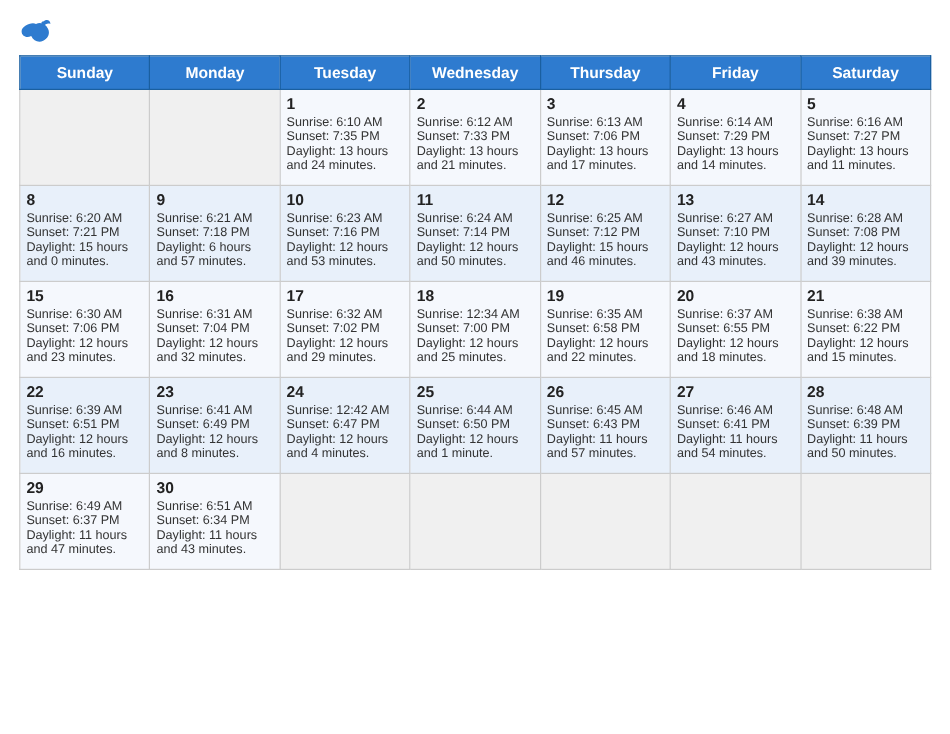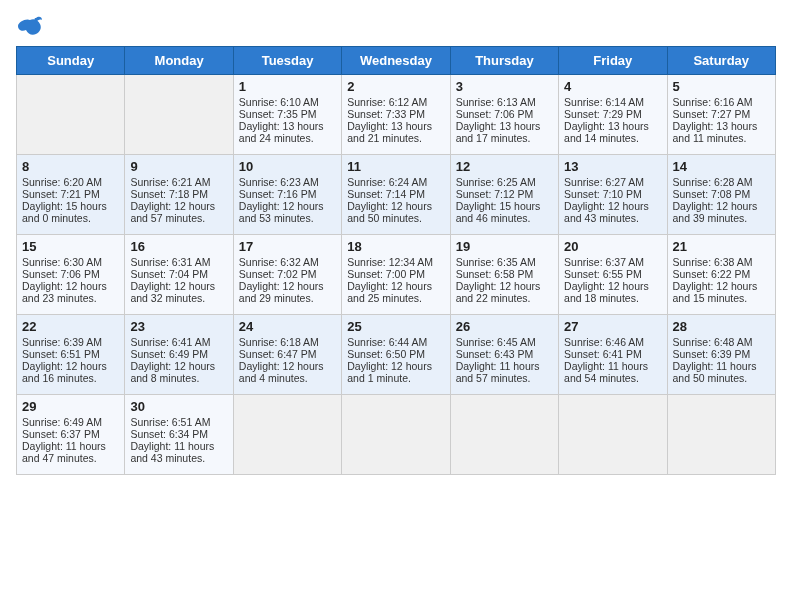--- a/index.html
+++ b/index.html
@@ -123,40 +123,40 @@
         <td class="cell-empty"></td>
         <td class="cell-empty"></td>
         <td><span class="day-num">1</span><span>Sunrise: 6:10 AM</span><br><span>Sunset: 7:35 PM</span><br><span>Daylight: 13 hours and 24 minutes.</span></td>
         <td><span class="day-num">2</span><span>Sunrise: 6:12 AM</span><br><span>Sunset: 7:33 PM</span><br><span>Daylight: 13 hours and 21 minutes.</span></td>
         <td><span class="day-num">3</span><span>Sunrise: 6:13 AM</span><br><span>Sunset: 7:06 PM</span><br><span>Daylight: 13 hours and 17 minutes.</span></td>
         <td><span class="day-num">4</span><span>Sunrise: 6:14 AM</span><br><span>Sunset: 7:29 PM</span><br><span>Daylight: 13 hours and 14 minutes.</span></td>
         <td><span class="day-num">5</span><span>Sunrise: 6:16 AM</span><br><span>Sunset: 7:27 PM</span><br><span>Daylight: 13 hours and 11 minutes.</span></td>
       </tr>
       <tr>
         <td><span class="day-num">8</span><span>Sunrise: 6:20 AM</span><br><span>Sunset: 7:21 PM</span><br><span>Daylight: 15 hours and 0 minutes.</span></td>
-        <td><span class="day-num">9</span><span>Sunrise: 6:21 AM</span><br><span>Sunset: 7:18 PM</span><br><span>Daylight: 12 hours and 57 minutes.</span></td>
+        <td><span class="day-num">9</span><span>Sunrise: 6:21 AM</span><br><span>Sunset: 7:18 PM</span><br><span>Daylight: 6 hours and 57 minutes.</span></td>
         <td><span class="day-num">10</span><span>Sunrise: 6:23 AM</span><br><span>Sunset: 7:16 PM</span><br><span>Daylight: 12 hours and 53 minutes.</span></td>
         <td><span class="day-num">11</span><span>Sunrise: 6:24 AM</span><br><span>Sunset: 7:14 PM</span><br><span>Daylight: 12 hours and 50 minutes.</span></td>
         <td><span class="day-num">12</span><span>Sunrise: 6:25 AM</span><br><span>Sunset: 7:12 PM</span><br><span>Daylight: 15 hours and 46 minutes.</span></td>
         <td><span class="day-num">13</span><span>Sunrise: 6:27 AM</span><br><span>Sunset: 7:10 PM</span><br><span>Daylight: 12 hours and 43 minutes.</span></td>
         <td><span class="day-num">14</span><span>Sunrise: 6:28 AM</span><br><span>Sunset: 7:08 PM</span><br><span>Daylight: 12 hours and 39 minutes.</span></td>
       </tr>
       <tr>
         <td><span class="day-num">15</span><span>Sunrise: 6:30 AM</span><br><span>Sunset: 7:06 PM</span><br><span>Daylight: 12 hours and 23 minutes.</span></td>
         <td><span class="day-num">16</span><span>Sunrise: 6:31 AM</span><br><span>Sunset: 7:04 PM</span><br><span>Daylight: 12 hours and 32 minutes.</span></td>
         <td><span class="day-num">17</span><span>Sunrise: 6:32 AM</span><br><span>Sunset: 7:02 PM</span><br><span>Daylight: 12 hours and 29 minutes.</span></td>
         <td><span class="day-num">18</span><span>Sunrise: 12:34 AM</span><br><span>Sunset: 7:00 PM</span><br><span>Daylight: 12 hours and 25 minutes.</span></td>
         <td><span class="day-num">19</span><span>Sunrise: 6:35 AM</span><br><span>Sunset: 6:58 PM</span><br><span>Daylight: 12 hours and 22 minutes.</span></td>
         <td><span class="day-num">20</span><span>Sunrise: 6:37 AM</span><br><span>Sunset: 6:55 PM</span><br><span>Daylight: 12 hours and 18 minutes.</span></td>
         <td><span class="day-num">21</span><span>Sunrise: 6:38 AM</span><br><span>Sunset: 6:22 PM</span><br><span>Daylight: 12 hours and 15 minutes.</span></td>
       </tr>
       <tr>
         <td><span class="day-num">22</span><span>Sunrise: 6:39 AM</span><br><span>Sunset: 6:51 PM</span><br><span>Daylight: 12 hours and 16 minutes.</span></td>
         <td><span class="day-num">23</span><span>Sunrise: 6:41 AM</span><br><span>Sunset: 6:49 PM</span><br><span>Daylight: 12 hours and 8 minutes.</span></td>
-        <td><span class="day-num">24</span><span>Sunrise: 6:18 AM</span><br><span>Sunset: 6:47 PM</span><br><span>Daylight: 12 hours and 4 minutes.</span></td>
+        <td><span class="day-num">24</span><span>Sunrise: 12:42 AM</span><br><span>Sunset: 6:47 PM</span><br><span>Daylight: 12 hours and 4 minutes.</span></td>
         <td><span class="day-num">25</span><span>Sunrise: 6:44 AM</span><br><span>Sunset: 6:50 PM</span><br><span>Daylight: 12 hours and 1 minute.</span></td>
         <td><span class="day-num">26</span><span>Sunrise: 6:45 AM</span><br><span>Sunset: 6:43 PM</span><br><span>Daylight: 11 hours and 57 minutes.</span></td>
         <td><span class="day-num">27</span><span>Sunrise: 6:46 AM</span><br><span>Sunset: 6:41 PM</span><br><span>Daylight: 11 hours and 54 minutes.</span></td>
         <td><span class="day-num">28</span><span>Sunrise: 6:48 AM</span><br><span>Sunset: 6:39 PM</span><br><span>Daylight: 11 hours and 50 minutes.</span></td>
       </tr>
       <tr>
         <td><span class="day-num">29</span><span>Sunrise: 6:49 AM</span><br><span>Sunset: 6:37 PM</span><br><span>Daylight: 11 hours and 47 minutes.</span></td>
         <td><span class="day-num">30</span><span>Sunrise: 6:51 AM</span><br><span>Sunset: 6:34 PM</span><br><span>Daylight: 11 hours and 43 minutes.</span></td>
         <td class="cell-empty"></td>
         <td class="cell-empty"></td>

